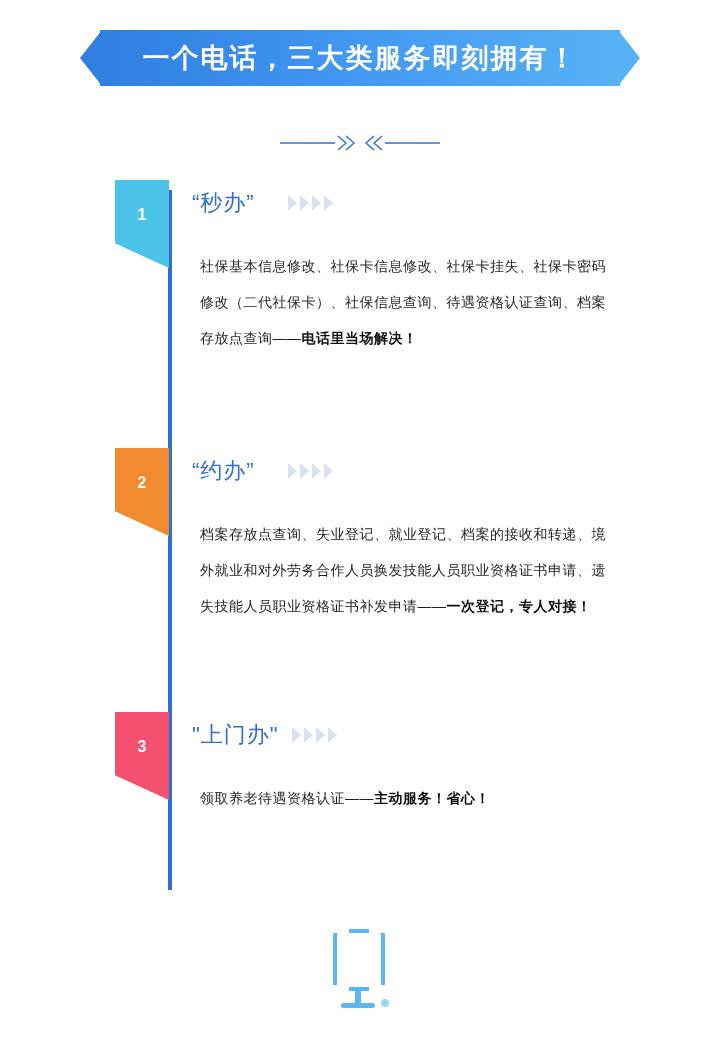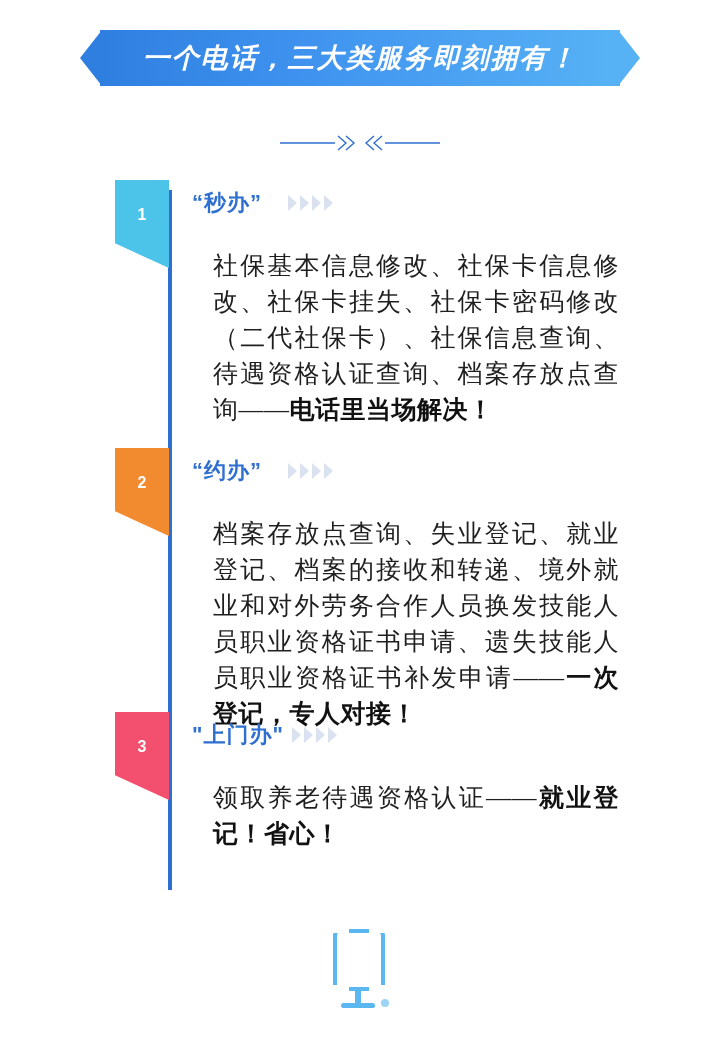--- a/index.html
+++ b/index.html
@@ -17,21 +17,20 @@
     background: #ffffff;
   }
 
   
   .banner-wrap {
     position: absolute;
     top: 30px;
     left: 0;
     width: 720px;
     height: 40px;
-    font-style: italic;
   }
   .banner {
     position: absolute;
     left: 100px;
     top: 0;
     width: 520px;
     height: 56px;
     background: linear-gradient(90deg, #2f7fe0 0%, #3f93ef 40%, #57b2f5 100%);
     display: flex;
     align-items: center;
@@ -108,21 +107,21 @@
     font-size: 16px;
     font-weight: bold;
   }
 
   .sec-title {
     position: absolute;
     left: 192px;
     top: 8px;
     color: #2f6fd0;
     font-size: 22px;
-    font-weight: bold;
+    font-weight: normal;
     letter-spacing: 1px;
     white-space: nowrap;
   }
   .chevrons {
     position: absolute;
     top: 14px;
     height: 18px;
     display: flex;
     gap: 3px;
     align-items: center;
@@ -133,29 +132,28 @@
     border-top: 8px solid transparent;
     border-bottom: 8px solid transparent;
     border-left: 9px solid #d9e2ee;
   }
   .chev-1 { left: 288px; }
   .chev-2 { left: 288px; }
   .chev-3 { left: 292px; }
 
   .body-text {
     position: absolute;
-    left: 213px;
+    left: 200px;
     top: 68px;
     width: 406px;
-    font-size: 25px;
+    font-size: 14px;
     line-height: 36px;
     color: #1f1f1f;
     text-align: justify;
     letter-spacing: 0.5px;
-    font-family: Liberation Serif, serif;
   }
   .body-text b { font-weight: bold; color: #111; }
 
   
   .footer-illus {
     position: absolute;
     left: 0;
     bottom: 22px;
     width: 720px;
     height: 110px;
@@ -228,21 +226,21 @@
       <div class="num">3</div>
     </div>
     <div class="sec-title">"上门办"</div>
     <div class="chevrons chev-3">
       <span></span>
         <span></span>
         <span></span>
         <span></span>
     </div>
     <div class="body-text">
-      <span>领取养老待遇资格认证——</span><b>就业登记！省心！</b>
+      <span>领取养老待遇资格认证——</span><b>主动服务！省心！</b>
     </div>
   </div>
 
   <div class="footer-illus">
     <svg width="110" height="100" viewBox="0 0 110 100">
       <rect x="30" y="8" width="48" height="58" rx="4" fill="none" stroke="#5bb7f0" stroke-width="4"></rect>
       <rect x="26" y="4" width="18" height="6" fill="#ffffff"></rect>
       <rect x="64" y="4" width="18" height="6" fill="#ffffff"></rect>
       <rect x="26" y="62" width="18" height="8" fill="#ffffff"></rect>
       <rect x="64" y="62" width="18" height="8" fill="#ffffff"></rect>

